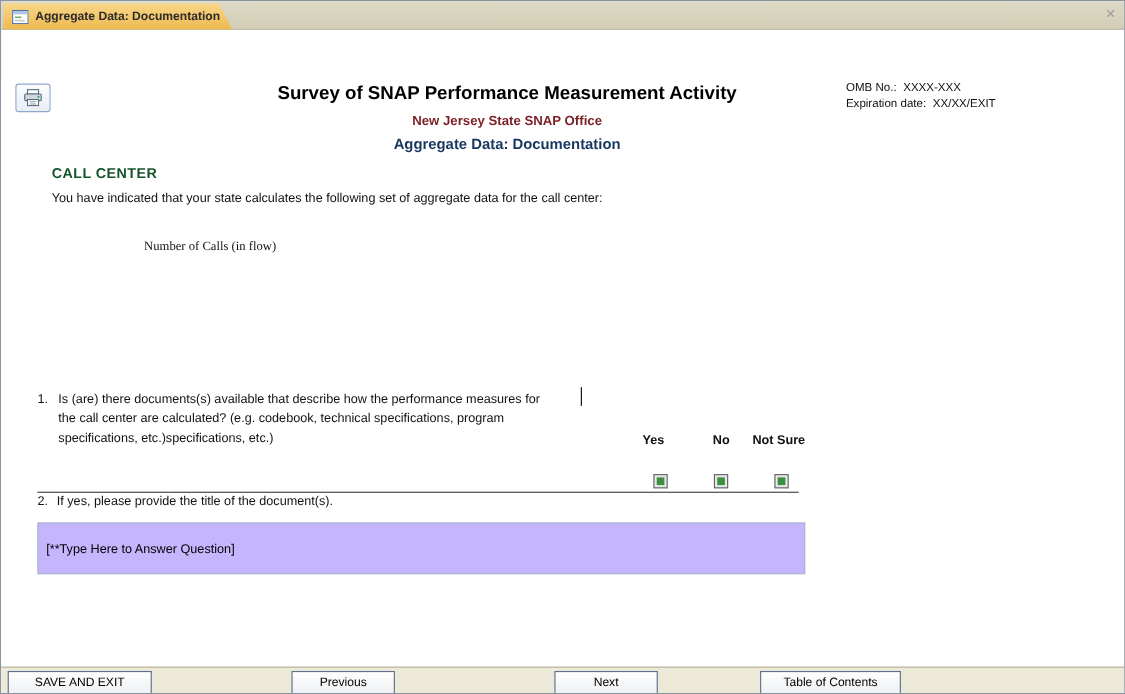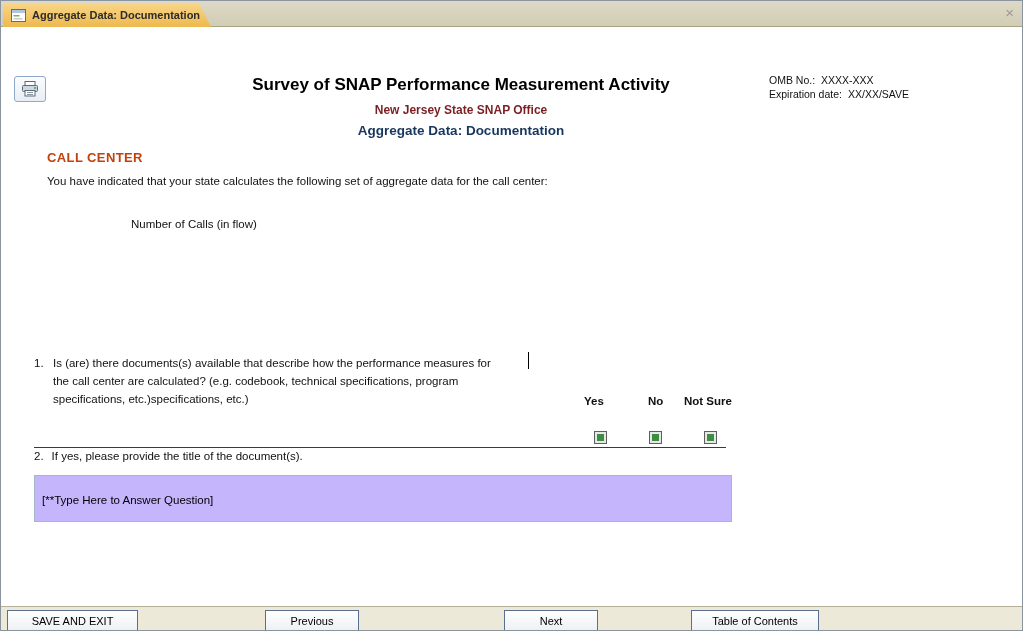--- a/index.html
+++ b/index.html
@@ -33,23 +33,23 @@
     border:1px solid #8fa8cc; border-radius:3px;
     background:linear-gradient(#fbfcfd,#e9eef5);
     display:flex; align-items:center; justify-content:center; padding:0; cursor:pointer;
   }
   .center-line{position:absolute; left:0; width:920px; text-align:center;}
   .title{top:4px; font-size:17px; font-weight:bold; color:#000;}
   .subtitle{top:32px; font-size:12px; font-weight:bold; color:#7b1f24;}
   .section-title{top:52px; font-size:13.5px; font-weight:bold; color:#17365d;}
   .omb{position:absolute; left:768px; top:2px; font-size:10.5px; color:#111; line-height:14px;}
   .omb .lbl{margin-right:6px;}
-  .call-center{position:absolute; left:46px; top:79px; font-size:13px; font-weight:bold; letter-spacing:.4px; color:#c2410c;}
+  .call-center{position:absolute; left:46px; top:79px; font-size:13px; font-weight:bold; letter-spacing:.4px; color:#14532d;}
   .intro{position:absolute; left:46px; top:104px; font-size:11.5px; color:#111;}
-  .agg-item{position:absolute; left:130px; top:147px; font-size:11.5px; color:#111;}
+  .agg-item{position:absolute; left:130px; top:147px; font-size:11.5px; color:#111;font-family:Liberation Serif, serif;}
   .q1{position:absolute; left:33px; top:283px; width:474px; font-size:11.5px; line-height:18px; color:#111;}
   .q1 .qnum{position:absolute; left:0; top:0;}
   .q1 .qtext{display:block; margin-left:19px;}
   .caret{position:absolute; left:527px; top:281px; width:1px; height:17px; background:#000;}
   .opt{position:absolute; top:324px; font-size:11.5px; font-weight:bold; color:#111;}
   .opt-yes{left:583px;} .opt-no{left:647px;} .opt-notsure{left:683px;}
   .cb{
     position:absolute; top:360px; width:11px; height:11px;
     border:1px solid #5f5f5f; background:#e8e8e8; box-sizing:content-box;
   }
@@ -116,21 +116,21 @@
 
     <div class="center-line title">Survey of SNAP Performance Measurement Activity</div>
     <div class="center-line subtitle">New Jersey State SNAP Office</div>
     <div class="center-line section-title">Aggregate Data: Documentation</div>
 
     <div class="omb">
       <div>
         <span class="lbl">OMB No.:</span><span>XXXX-XXX</span>
       </div>
       <div>
-        <span class="lbl">Expiration date:</span><span>XX/XX/SAVE</span>
+        <span class="lbl">Expiration date:</span><span>XX/XX/EXIT</span>
       </div>
     </div>
 
     <div class="call-center">CALL CENTER</div>
     <div class="intro">You have indicated that your state calculates the following set of aggregate data for the call center:</div>
     <div class="agg-item">Number of Calls (in flow)</div>
 
     <div class="q1">
       <span class="qnum">1.</span>
       <span class="qtext">Is (are) there documents(s) available that describe how the performance measures for the call center are calculated? (e.g. codebook, technical specifications, program specifications, etc.)specifications, etc.)</span>

